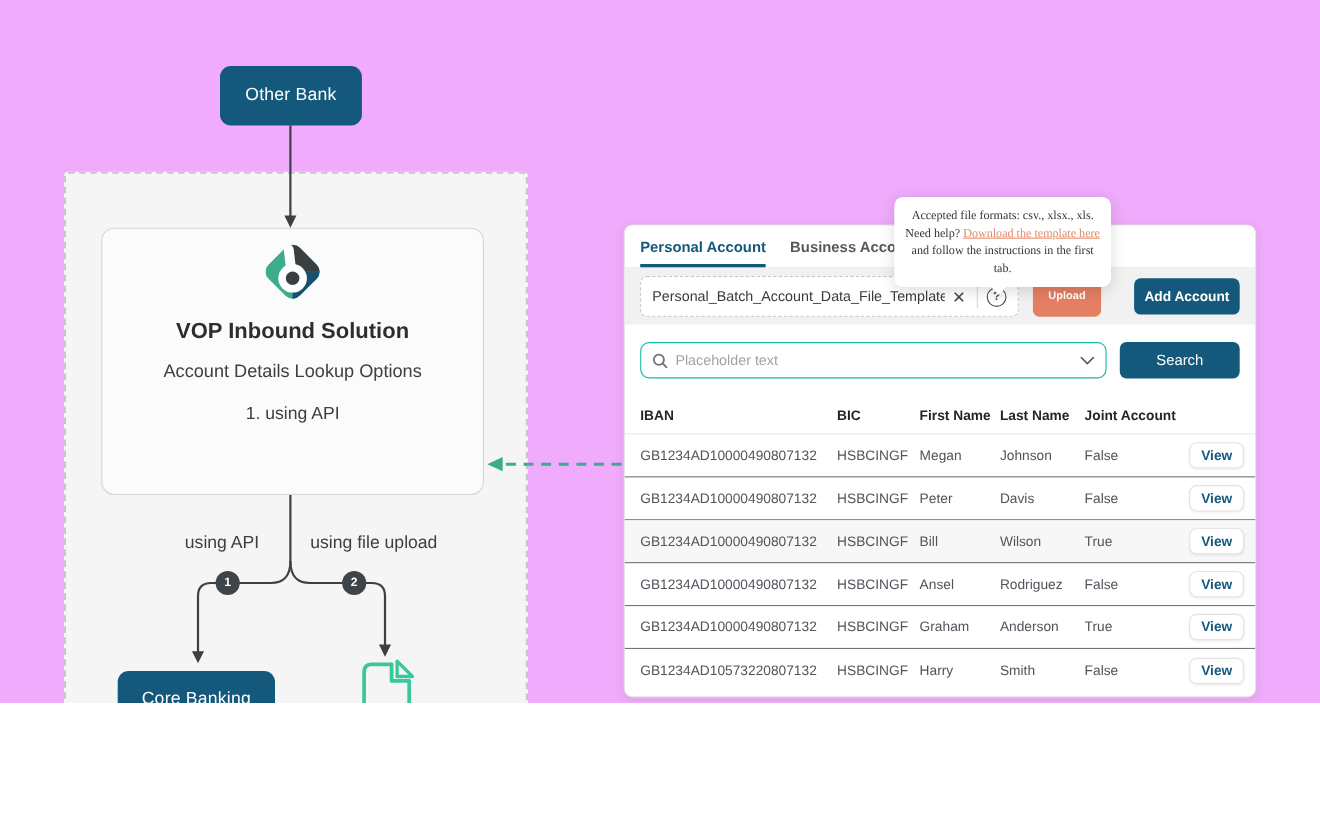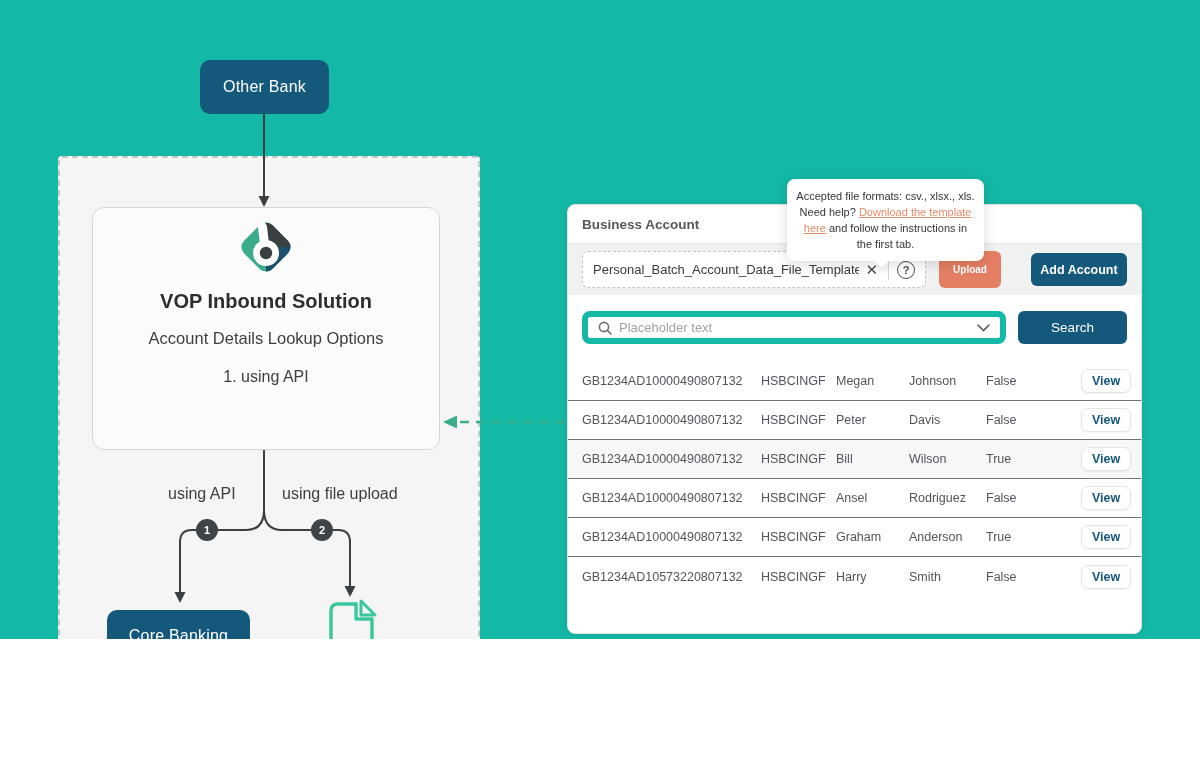--- a/index.html
+++ b/index.html
@@ -1,18 +1,18 @@
 <!DOCTYPE html>
 <html style="--accent-navy: #14587B; --accent-salmon: #E57F63; --accent-teal: #3BAC8C; --link-orange: #E78A68; --circle-charcoal: #3F4448;"><head>
 <meta charset="utf-8">
 <style>
   * { margin:0; padding:0; box-sizing:border-box; }
   html,body { width:1200px; height:761px; background:#ffffff;
     font-family:"Liberation Sans", sans-serif; }
-  #page { position:relative; width:1200px; height:639px; overflow:hidden; background:#14b8a6; }
+  #page { position:relative; width:1200px; height:639px; overflow:hidden; background:#f0abfc; }
 
   
   .dashed-container { position:absolute; left:58px; top:156px; width:422px; height:549px;
     border:2px dashed #c7c7c7; border-radius:4px; background:#f5f5f6; }
   .pill-btn { position:absolute; display:flex; align-items:center; justify-content:center;
     background:var(--accent-navy,#14587B); color:#fff; border:none; border-radius:10px;
     font-size:16px; font-weight:500; letter-spacing:.2px; cursor:pointer; }
   #other-bank { left:200px; top:60px; width:129px; height:54px; }
   #core-banking { left:107px; top:610px; width:143px; height:52px; }
 
@@ -57,43 +57,43 @@
   .help-circle { width:18px; height:18px; border:1.4px solid #4f4f4f; border-radius:50%;
     color:#4f4f4f; font-size:11px; font-weight:700; display:flex; align-items:center;
     justify-content:center; margin-left:4px; cursor:pointer; }
   .upload-btn { margin-left:13px; width:62px; height:37px; background:var(--accent-salmon,#E57F63);
     color:#fff; font-size:10px; font-weight:700; border:none; border-radius:6px; cursor:pointer; }
   .add-account-btn { margin-left:auto; width:96px; height:33px; background:var(--accent-navy,#14587B);
     color:#fff; font-size:12.5px; font-weight:700; border:none; border-radius:6px; cursor:pointer; }
 
   .search-row { display:flex; align-items:center; padding:0 14px; margin-top:16px; }
   .search-input { display:flex; align-items:center; width:424px; height:33px;
-    border:6px solid #14b8a6; border-radius:8px; background:#fff; padding:0 10px; gap:7px; }
+    border:1px solid #14b8a6; border-radius:8px; background:#fff; padding:0 10px; gap:7px; }
   .search-placeholder { flex:1; font-size:13px; color:#9fa3a8; }
   .search-btn { margin-left:auto; width:109px; height:33px; background:var(--accent-navy,#14587B);
     color:#fff; font-size:13.5px; font-weight:400; border:none; border-radius:6px; cursor:pointer; }
 
   .table { margin-top:18px; }
   .trow { display:grid; grid-template-columns:179px 75px 73px 77px 95px 1fr;
     align-items:center; padding:0 14px; }
   .thead { height:33px; border-bottom:1px solid #e8e8e8; }
   .thead .th { font-size:12.5px; font-weight:700; color:#22262b; }
   .tbody .trow { height:39px; border-bottom:1px solid #737373; }
   .tbody .trow:last-child { border-bottom:none; }
   .tbody .trow.highlight { background:#f7f7f8; }
   .td { font-size:12.5px; color:#50555c; white-space:nowrap; }
   .view-cell { justify-self:end; }
   .view-btn { padding:4px 10px; background:#fff; border:1px solid #e4e4e4; border-radius:7px;
     box-shadow:0 1px 2px rgba(0,0,0,.06); color:var(--accent-navy,#14587B);
     font-size:12.5px; font-weight:700; cursor:pointer; }
 
   
-  .tooltip { position:absolute; left:787px; top:179px; width:197px; z-index:6;
+  .tooltip { position:absolute; left:813px; top:179px; width:197px; z-index:6;
     background:#fff; border-radius:8px; box-shadow:0 3px 14px rgba(0,0,0,.14);
-    padding:9px 8px; text-align:center; font-size:11px; line-height:16px; color:#33363a; }
+    padding:9px 8px; text-align:center; font-size:11px; line-height:16px; color:#33363a;font-family:Liberation Serif, serif; }
   .tooltip .caret { position:absolute; left:90px; bottom:-5px; width:10px; height:10px;
     background:#fff; transform:rotate(45deg); box-shadow:3px 3px 6px rgba(0,0,0,.06); }
   .tooltip a { color:var(--link-orange,#E78A68); text-decoration:underline; cursor:pointer; }
 </style>
 </head>
 <body>
 
 <div id="page">
 
   <div class="dashed-container"></div>
@@ -149,20 +149,23 @@
     <path d="M34,6 L16,6 Q9,6 9,13 L9,62 Q9,69 16,69 L29,69" fill="none" stroke="#3BC79B" stroke-width="3.4" stroke-linecap="round" stroke-linejoin="round"></path>
     <path d="M34,6 L34,21 L50,21 L50,46" fill="none" stroke="#3BC79B" stroke-width="3.4" stroke-linecap="round" stroke-linejoin="round"></path>
     <path d="M39,3 L53,17 L39,17 Z" fill="none" stroke="#3BC79B" stroke-width="3" stroke-linejoin="round"></path>
     <path d="M37,60 L44,52 L51,60" fill="none" stroke="#14446B" stroke-width="3.6" stroke-linecap="round" stroke-linejoin="round"></path>
     <line x1="44" y1="53" x2="44" y2="69" stroke="#14446B" stroke-width="3.6" stroke-linecap="round"></line>
   </svg>
 
   <div class="card">
 
     <div class="tab-bar">
+        <div class="tab active">
+          <span>Personal Account</span>
+        </div>
         <div class="tab">
           <span>Business Account</span>
         </div>
       </div>
 
     <div class="upload-strip">
       <div class="file-box">
         <span class="file-name">Personal_Batch_Account_Data_File_Template.csv</span>
         <span class="file-clear">✕</span>
         <span class="file-sep"></span>
@@ -180,20 +183,28 @@
         </svg>
         <span class="search-placeholder">Placeholder text</span>
         <svg width="13" height="8" viewBox="0 0 13 8">
           <path d="M1,1 L6.5,6.5 L12,1" fill="none" stroke="#55595e" stroke-width="1.6" stroke-linecap="round"></path>
         </svg>
       </div>
       <button class="search-btn">Search</button>
     </div>
 
     <div class="table">
+      <div class="trow thead">
+          <span class="th">IBAN</span>
+          <span class="th">BIC</span>
+          <span class="th">First Name</span>
+          <span class="th">Last Name</span>
+          <span class="th">Joint Account</span>
+          <span></span>
+        </div>
       <div class="tbody">
           <div class="trow">
     <span class="td">GB1234AD10000490807132</span>
     <span class="td">HSBCINGF</span>
     <span class="td">Megan</span>
     <span class="td">Johnson</span>
     <span class="td">False</span>
     <span class="view-cell"><button class="view-btn">View</button></span>
   </div>
           <div class="trow">

